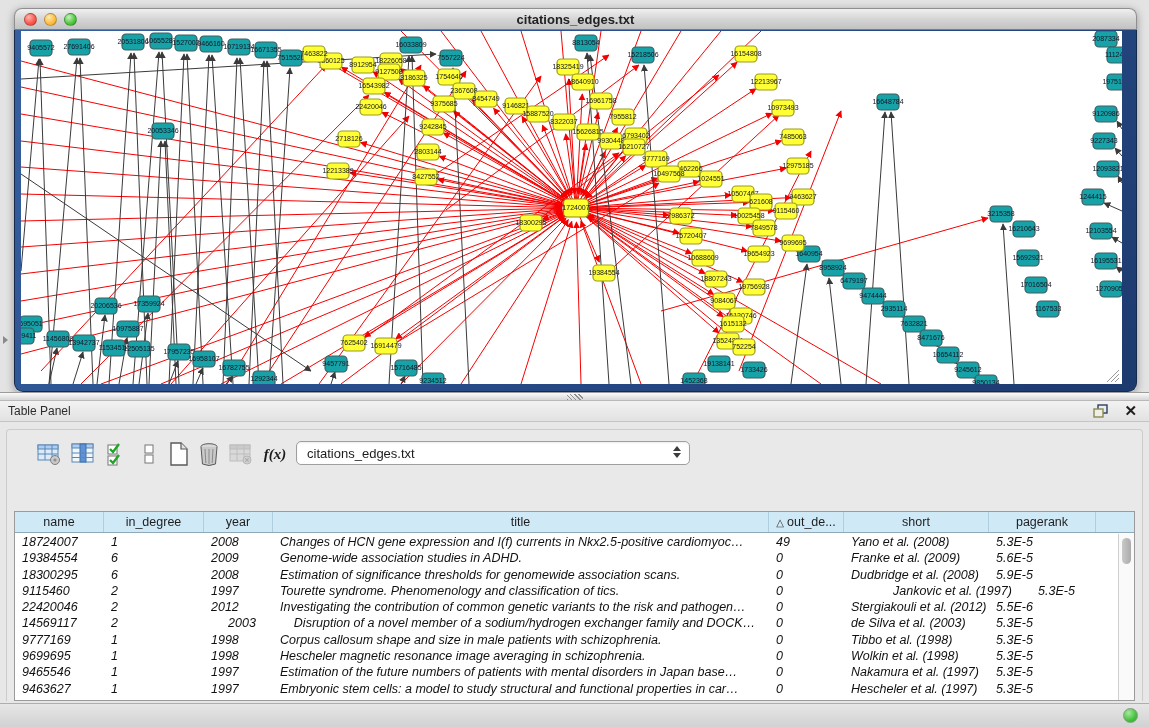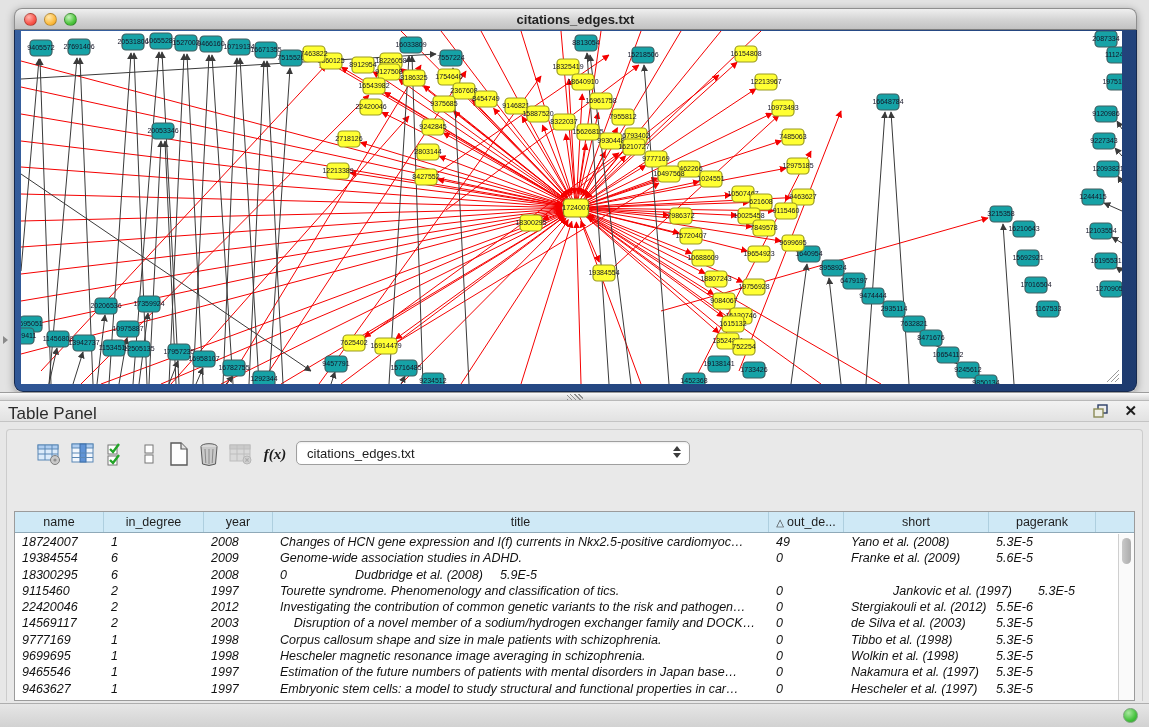--- a/index.html
+++ b/index.html
@@ -38,21 +38,21 @@
     background:linear-gradient(#fafafa,#d7d7d7); border-top:1px solid #9c9c9c;
     border-bottom:1px solid #b9b9b9; }
   .splitter-handle { position:absolute; left:567px; top:1px; width:16px; height:6px;
     background:repeating-linear-gradient(45deg,#8f8f8f 0 1px, transparent 1px 3px); cursor:row-resize; }
 
   
   .table-panel { position:absolute; left:0; top:401px; width:1149px; height:302px;
     background:#e7e7e7; }
   .tp-titlebar { position:absolute; left:0; top:0; width:100%; height:21px;
     background:linear-gradient(#f2f2f2,#e2e2e2); border-bottom:1px solid #c4c4c4; }
-  .tp-title { position:absolute; left:8px; top:3px; font-size:17px; color:#2c2c2c; }
+  .tp-title { position:absolute; left:8px; top:3px; font-size:12px; color:#2c2c2c; }
   .tp-float { position:absolute; right:40px; top:3px; width:16px; height:15px; cursor:pointer; }
   .tp-close { position:absolute; right:12px; top:1px; font-size:15px; font-weight:bold;
     color:#1d1d1d; cursor:pointer; }
   .tp-inner { position:absolute; left:6px; top:28px; width:1137px; height:272px;
     background:#e9e9e9; border:1px solid #cccccc; border-radius:4px 4px 0 0; border-bottom:none; }
 
   
   .tp-toolbar { position:absolute; left:16px; top:8px; width:100%; height:34px; }
   .tool-btn { position:absolute; top:2px; width:28px; height:28px; display:flex;
     align-items:center; justify-content:center; cursor:pointer; }
@@ -898,20 +898,21 @@
               <div class="td" style="width: 69px;">2009</div>
               <div class="td" style="width: 496px;">Genome-wide association studies in ADHD.</div>
               <div class="td" style="width: 75px;">0</div>
               <div class="td" style="width: 145px;">Franke et al. (2009)</div>
               <div class="td" style="width: 107px;">5.6E-5</div>
             </div>
             <div class="tr">
               <div class="td" style="width: 89px;">18300295</div>
               <div class="td" style="width: 100px;">6</div>
               <div class="td" style="width: 69px;">2008</div>
+              <div class="td" style="width: 496px;">Estimation of significance thresholds for genomewide association scans.</div>
               <div class="td" style="width: 75px;">0</div>
               <div class="td" style="width: 145px;">Dudbridge et al. (2008)</div>
               <div class="td" style="width: 107px;">5.9E-5</div>
             </div>
             <div class="tr">
               <div class="td" style="width: 89px;">9115460</div>
               <div class="td" style="width: 100px;">2</div>
               <div class="td" style="width: 69px;">1997</div>
               <div class="td" style="width: 496px;">Tourette syndrome. Phenomenology and classification of tics.</div>
               <div class="td" style="width: 75px;">0</div>
@@ -923,21 +924,21 @@
               <div class="td" style="width: 100px;">2</div>
               <div class="td" style="width: 69px;">2012</div>
               <div class="td" style="width: 496px;">Investigating the contribution of common genetic variants to the risk and pathogen…</div>
               <div class="td" style="width: 75px;">0</div>
               <div class="td" style="width: 145px;">Stergiakouli et al. (2012)</div>
               <div class="td" style="width: 107px;">5.5E-6</div>
             </div>
             <div class="tr">
               <div class="td" style="width: 89px;">14569117</div>
               <div class="td" style="width: 100px;">2</div>
-              <div class="td" style="width: 69px;">2003</div>
+              <div class="td" style="width: 69px; text-align: center;">2003</div>
               <div class="td" style="width: 496px; text-align: center;">Disruption of a novel member of a sodium/hydrogen exchanger family and DOCK…</div>
               <div class="td" style="width: 75px;">0</div>
               <div class="td" style="width: 145px;">de Silva et al. (2003)</div>
               <div class="td" style="width: 107px;">5.3E-5</div>
             </div>
             <div class="tr">
               <div class="td" style="width: 89px;">9777169</div>
               <div class="td" style="width: 100px;">1</div>
               <div class="td" style="width: 69px;">1998</div>
               <div class="td" style="width: 496px;">Corpus callosum shape and size in male patients with schizophrenia.</div>

